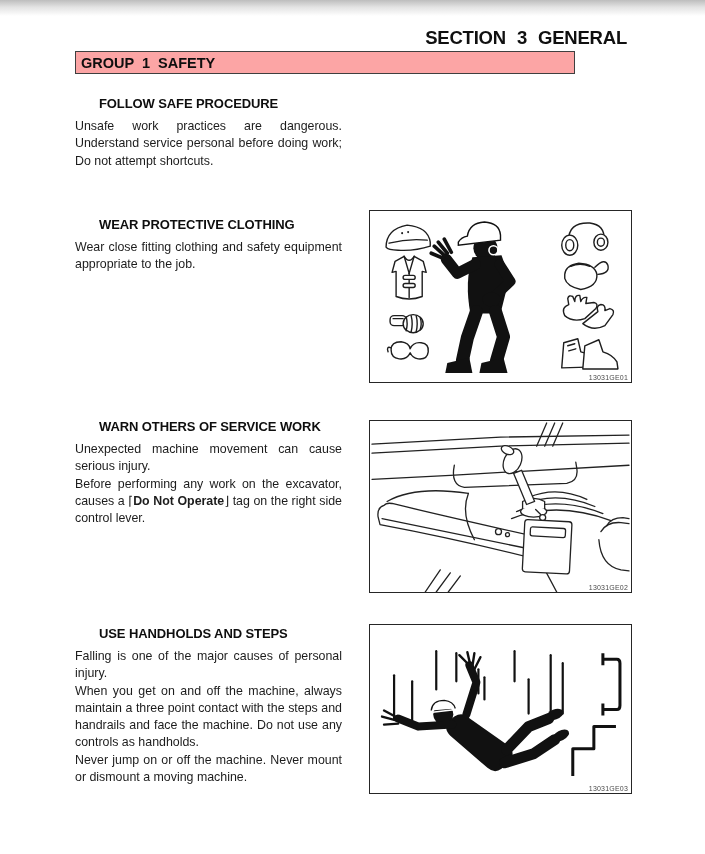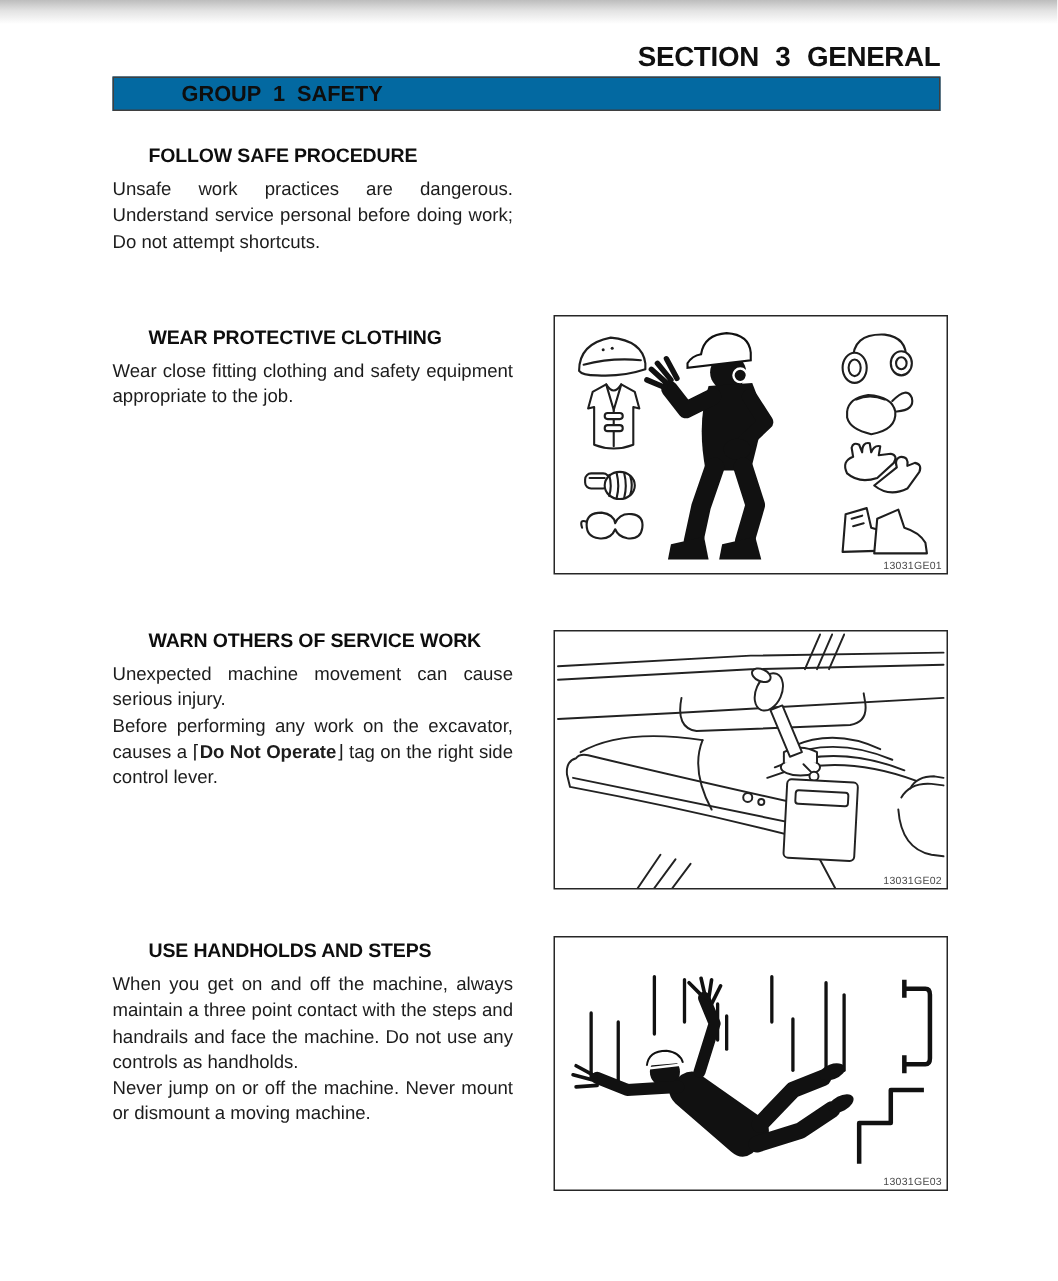--- a/index.html
+++ b/index.html
@@ -4,22 +4,22 @@
 <style>
   html,body{margin:0;padding:0;}
   body{
     width:705px;height:854px;position:relative;background:#ffffff;
     font-family:"Liberation Sans","DejaVu Sans",sans-serif;color:#1c1c1c;overflow:hidden;
   }
   .scan-top{position:absolute;top:0;left:0;width:705px;height:16px;
     background:linear-gradient(to bottom,#bdbdbd 0%,#e3e3e3 45%,rgba(255,255,255,0) 100%);}
   .section-title{position:absolute;top:27px;right:78px;font-size:18.5px;font-weight:bold;
     color:#101010;word-spacing:6px;letter-spacing:-0.2px;white-space:nowrap;}
-  .group-bar{position:absolute;top:51px;left:75px;width:552px;height:23px;background:#0369a1;
-    border:1.6px solid #3f3f3f;box-sizing:border-box;display:flex;align-items:center;padding-left:40px;}
+  .group-bar{position:absolute;top:51px;left:75px;width:500px;height:23px;background:#fca5a5;
+    border:1.6px solid #3f3f3f;box-sizing:border-box;display:flex;align-items:center;}
   .group-bar .bar-label{font-size:14.5px;font-weight:bold;color:#0e0e0e;padding-left:5px;
     word-spacing:4px;white-space:nowrap;}
   .sec-heading{position:absolute;left:75px;width:280px;font-size:13px;font-weight:bold;
     color:#0e0e0e;letter-spacing:-0.1px;white-space:nowrap;margin-left:24px;}
   .sec-body{position:absolute;left:75px;width:267px;font-size:12.4px;line-height:17.3px;
     text-align:justify;color:#1c1c1c;}
   .sec-body p{margin:0;}
   .figure{position:absolute;left:369px;width:263px;background:#fff;
     border:1.7px solid #262626;box-sizing:border-box;}
   .figure svg{display:block;width:100%;height:100%;}
@@ -168,20 +168,21 @@
           <rect x="159" y="106" width="35" height="9" rx="2"></rect>
         </g>
       </g>
     </g>
   </svg>
   <span class="fig-label">13031GE02</span>
 </div>
 
 <div class="sec-heading" style="top:626px">USE HANDHOLDS AND STEPS</div>
 <div class="sec-body" style="top:648px">
+  <p>Falling is one of the major causes of personal injury.</p>
   <p>When you get on and off the machine, always maintain a three point contact with the steps and handrails and face the machine.  Do not use any controls as handholds.</p>
   <p>Never jump on or off the machine. Never mount or dismount a moving machine.</p>
 </div>
 
 <div class="figure" style="top:624px;height:170px">
   <svg viewBox="0 0 260 167" preserveAspectRatio="none">
     <g stroke="#111" stroke-width="2.2" stroke-linecap="round">
       <path d="M24,50 V94"></path>
         <path d="M42,56 V100"></path>
         <path d="M66,26 V64"></path>

